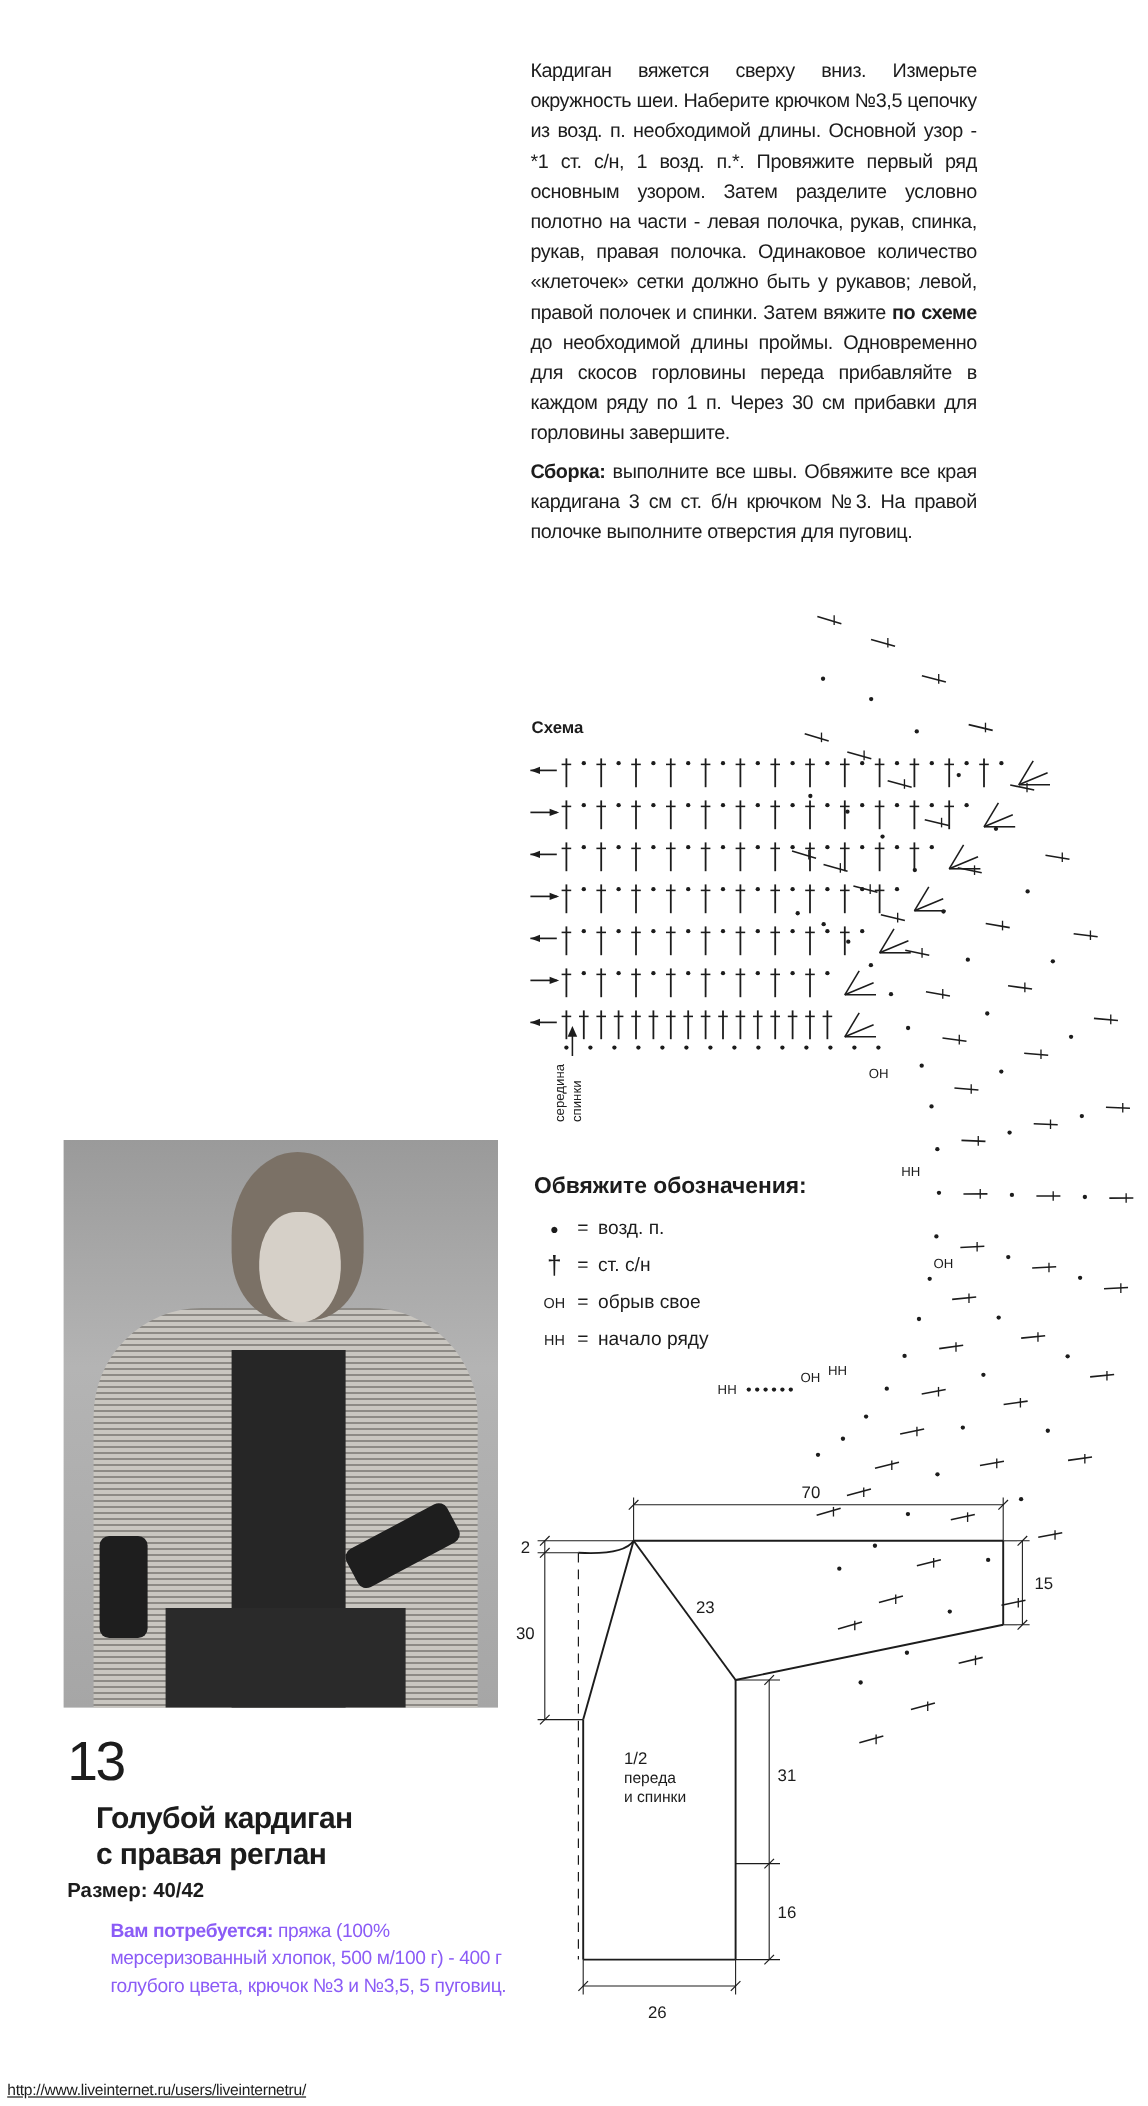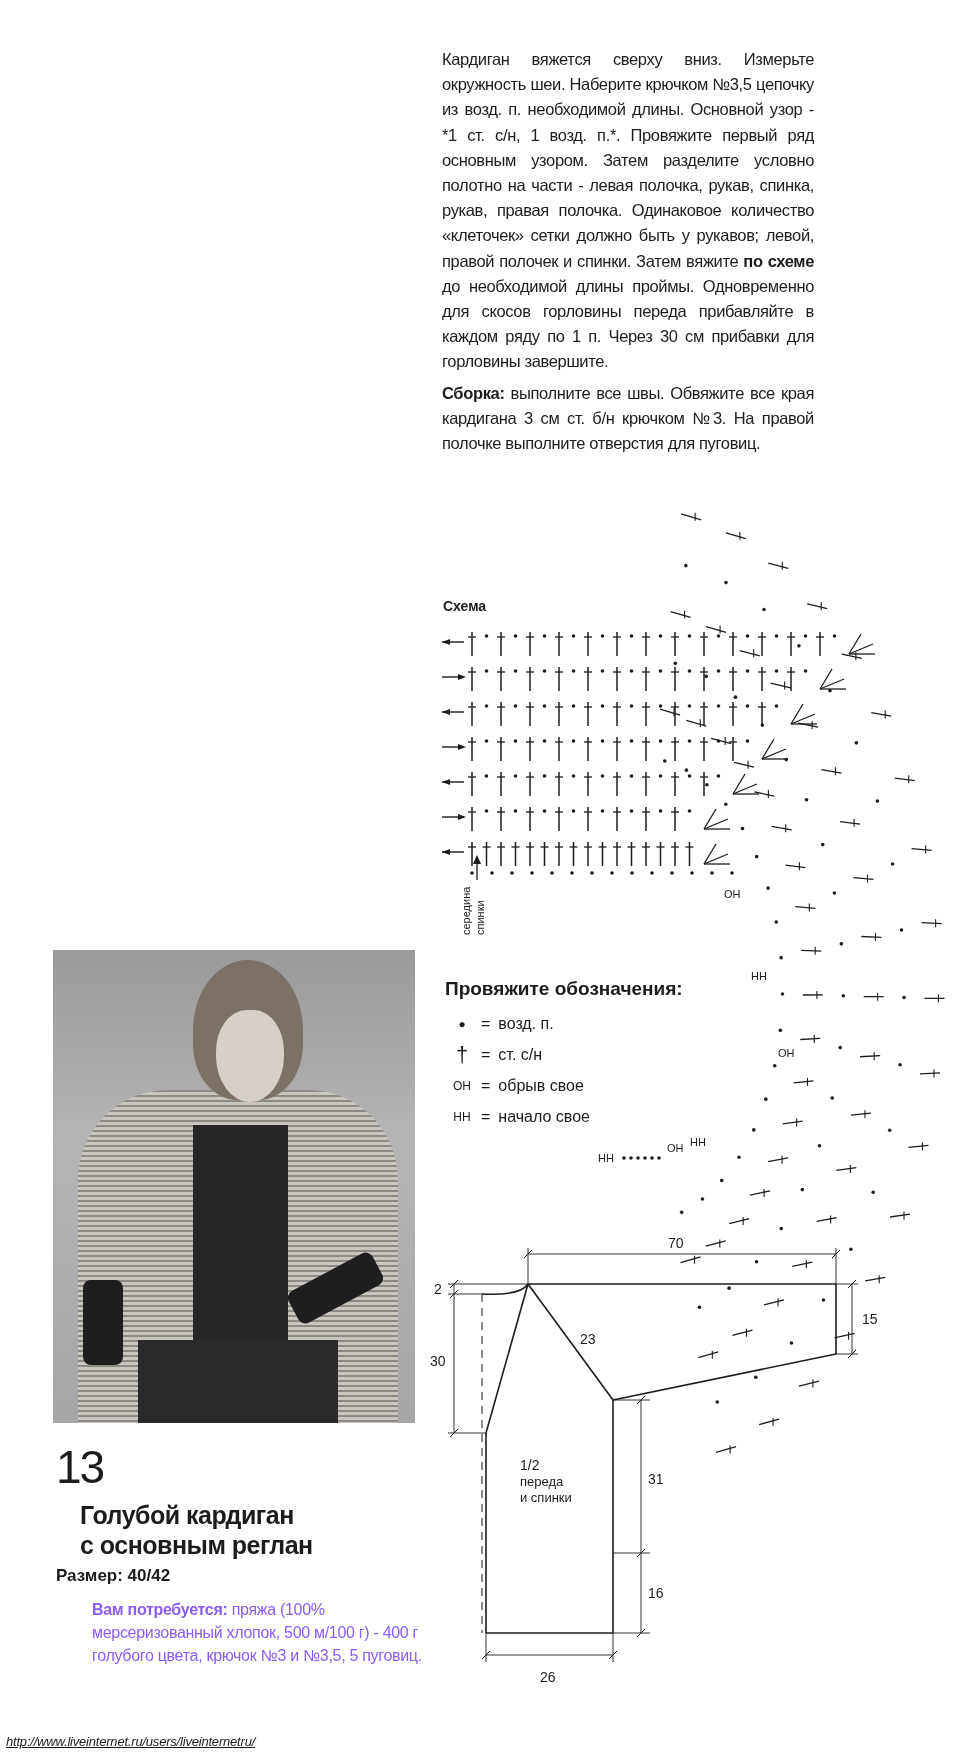--- a/index.html
+++ b/index.html
@@ -19,21 +19,21 @@
   .photo .face { position: absolute; left: 163px; top: 60px; width: 68px; height: 92px; border-radius: 45% 45% 50% 50%; background: #d6d0c8; }
   .photo .cardigan { position: absolute; left: 25px; top: 140px; width: 320px; height: 340px; border-radius: 90px 90px 0 0; background: repeating-linear-gradient(0deg,#c9c6c0 0 3px,#8d8a85 3px 5px); }
   .photo .top { position: absolute; left: 140px; top: 175px; width: 95px; height: 300px; background: #262626; }
   .photo .sleeve-l { position: absolute; left: 30px; top: 330px; width: 40px; height: 85px; background: #1e1e1e; border-radius: 8px; }
   .photo .sleeve-r { position: absolute; left: 235px; top: 320px; width: 95px; height: 36px; background: #1e1e1e; border-radius: 8px; transform: rotate(-28deg); }
   .photo .pants { position: absolute; left: 85px; top: 390px; width: 200px; height: 90px; background: #2a2a2a; }
   .number { position: absolute; left: 56px; top: 1440px; font-size: 46px; font-weight: normal; color: #1c1c1c; letter-spacing: -2px; }
   .title { position: absolute; left: 56px; top: 1500px; font-size: 25px; line-height: 30px; font-weight: bold; color: #1c1c1c; letter-spacing: -0.5px; margin-left: 24px; }
   .size { position: absolute; left: 56px; top: 1566px; font-size: 17px; font-weight: bold; color: #1c1c1c; text-align: right; }
   .needs { position: absolute; left: 56px; top: 1598px; width: 340px; font-size: 16px; line-height: 23px; color: #8b5cf6; letter-spacing: -0.3px; margin-left: 36px; }
-  .footer-link { position: absolute; left: 6px; top: 1734px; font-size: 13px; font-style: italic; color: #1c1c1c; text-decoration: underline; letter-spacing: -0.2px; }
+  .footer-link { position: absolute; left: 6px; top: 1734px; font-size: 13px; color: #1c1c1c; text-decoration: underline; letter-spacing: -0.2px; }
   .dim { font-size: 14px; fill: #1c1c1c; font-family: "Liberation Sans", sans-serif; }
   .abbr { font-size: 11px; fill: #1c1c1c; font-family: "Liberation Sans", sans-serif; }
 </style>
 </head>
 <body>
 
 <div class="body-text">
   <p><span>Кардиган вяжется сверху вниз. Измерьте окружность шеи. Наберите крючком №3,5 цепочку из возд. п. необходимой длины. Основной узор - *1 ст. с/н, 1 возд. п.*. Провяжите первый ряд основным узором. Затем разделите условно полотно на части - левая полочка, рукав, спинка, рукав, правая полочка. Одинаковое количество «клеточек» сетки должно быть у рукавов; левой, правой полочек и спинки. Затем вяжите </span><b>по схеме</b><span> до необходимой длины проймы. Одновременно для скосов горловины переда прибавляйте в каждом ряду по 1 п. Через 30 см прибавки для горловины завершите.</span></p>
   <p><b>Сборка:</b><span> выполните все швы. Обвяжите все края кардигана 3 см ст. б/н крючком №3. На правой полочке выполните отверстия для пуговиц.</span></p>
 </div>
@@ -546,54 +546,54 @@
   <text class="dim" x="862" y="1324">15</text>
   <text class="dim" x="648" y="1484">31</text>
   <text class="dim" x="648" y="1598">16</text>
   <text class="dim" x="540" y="1682">26</text>
   <text class="dim" x="520" y="1470">1/2</text>
   <text class="dim" x="520" y="1486" style="font-size:13px">переда</text>
   <text class="dim" x="520" y="1502" style="font-size:13px">и спинки</text>
 </svg>
 
 <div class="legend">
-  <div class="legend-title">Провяжите обозначения:</div>
+  <div class="legend-title">Обвяжите обозначения:</div>
   <div class="legend-row">
     <span class="legend-sym">●</span>
     <span class="legend-eq">=</span>
     <span>возд. п.</span>
   </div>
   <div class="legend-row">
     <span class="legend-sym" style="font-size:22px">†</span>
     <span class="legend-eq">=</span>
     <span>ст. с/н</span>
   </div>
   <div class="legend-row">
     <span class="legend-sym">ОН</span>
     <span class="legend-eq">=</span>
     <span>обрыв свое</span>
   </div>
   <div class="legend-row">
     <span class="legend-sym">НН</span>
     <span class="legend-eq">=</span>
-    <span>начало свое</span>
+    <span>начало ряду</span>
   </div>
 </div>
 
 <div class="photo">
   <div class="cardigan"></div>
   <div class="top"></div>
   <div class="sleeve-l"></div>
   <div class="sleeve-r"></div>
   <div class="pants"></div>
   <div class="hair"></div>
   <div class="face"></div>
 </div>
 
 <div class="number">13</div>
 <div class="title">
   <div>Голубой кардиган</div>
-  <div>с основным реглан</div>
+  <div>с правая реглан</div>
 </div>
 <div class="size"><span>Размер:</span><span> 40/42</span></div>
 <div class="needs"><b>Вам потребуется:</b><span> пряжа (100% мерсеризованный хлопок, 500 м/100 г) - 400 г голубого цвета, крючок №3 и №3,5, 5 пуговиц.</span></div>
 
 <div class="footer-link">http://www.liveinternet.ru/users/liveinternetru/</div>
 
 </body></html>

